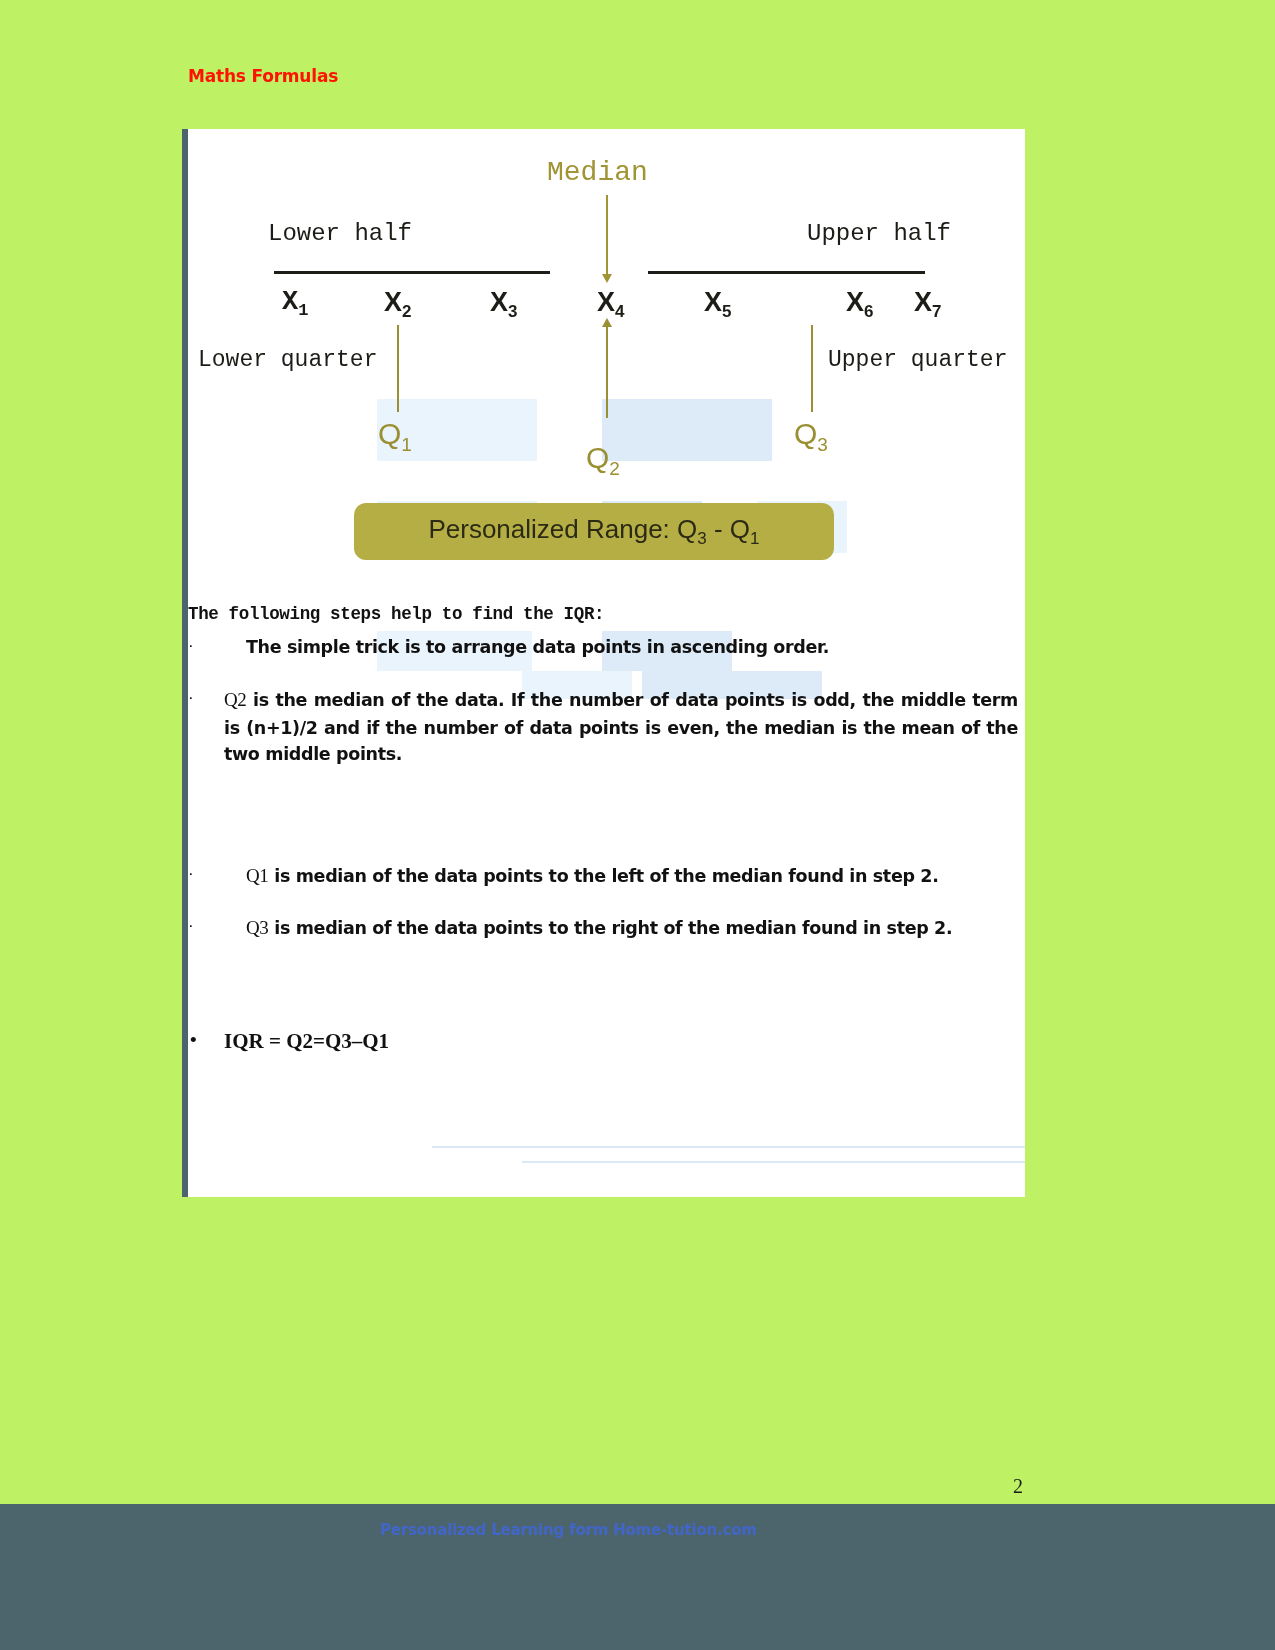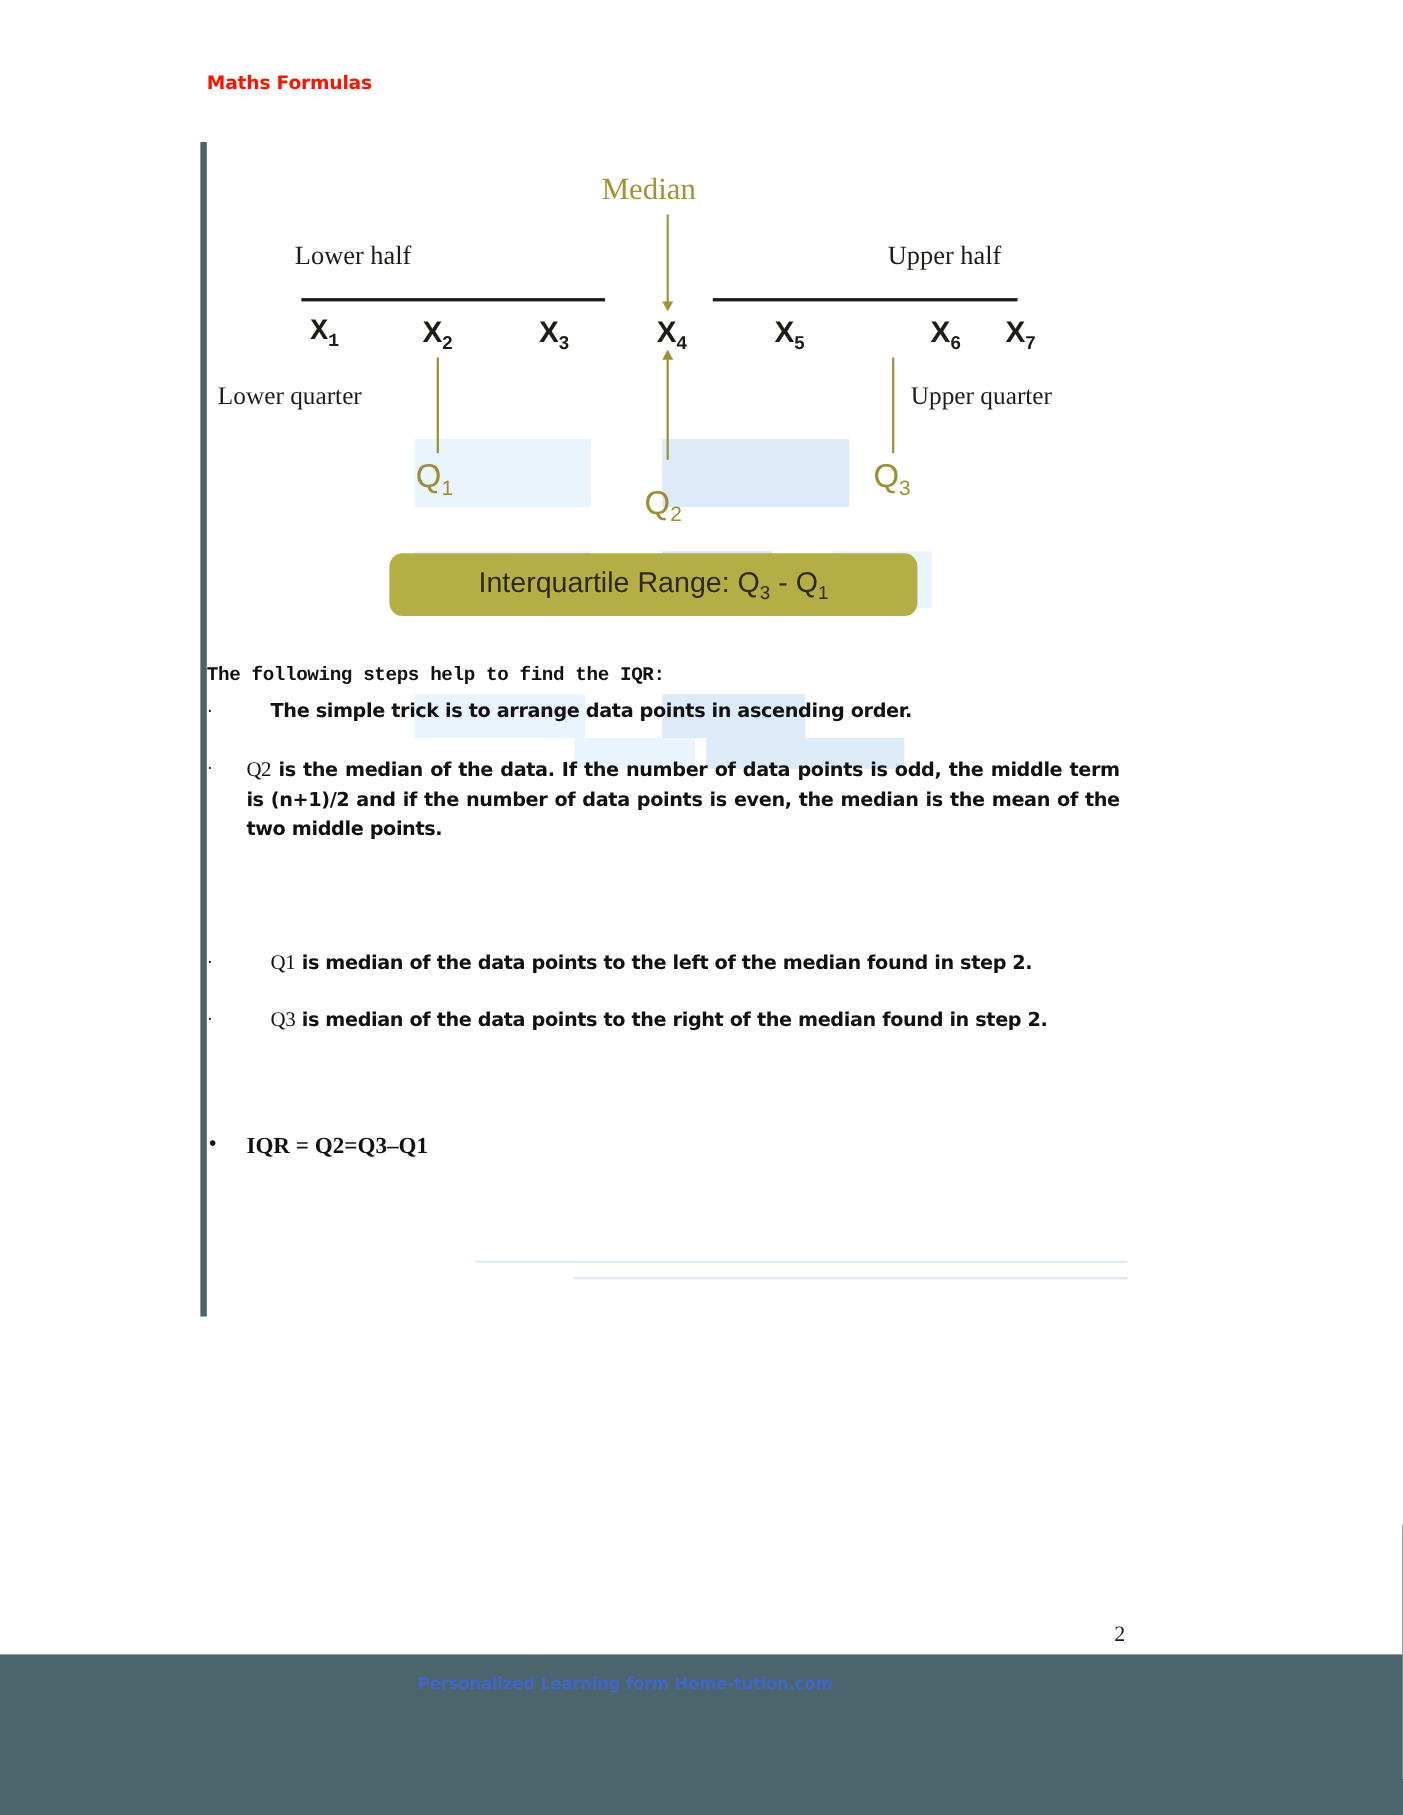--- a/index.html
+++ b/index.html
@@ -5,21 +5,21 @@
   * { box-sizing: border-box; margin: 0; padding: 0; }
   html, body {
     width: 1275px; height: 1650px;
     background: #4c656d;
     font-family: "Liberation Sans", sans-serif;
     overflow: hidden;
   }
   #page {
     position: relative;
     width: 1275px; height: 1504px;
-    background: #ffffff;
+    background: #bef264;
   }
 
   
   #doc-header {
     position: absolute;
     left: 188px; top: 66px;
     font-size: 17px;
     font-weight: bold;
     color: #ff1200;
     letter-spacing: -0.2px;
@@ -66,21 +66,21 @@
   .wm-block.pale { background: #eaf4fc; }
 
   
   #diagram {
     position: absolute;
     left: 0; top: 0;
     width: 843px; height: 470px;
   }
   .dg-text {
     position: absolute;
-    font-family: Liberation Serif, serif;
+    font-family: Liberation Mono, monospace;
     white-space: nowrap;
   }
   #lbl-median {
     left: 365px; top: 28px;
     font-size: 28px;
     color: #a09435;
   }
   #lbl-lower-half {
     left: 86px; top: 91px;
     font-size: 24px;
@@ -320,21 +320,21 @@
 
       <div class="vline" id="vline-q1"></div>
       <div class="vline" id="vline-q3"></div>
       <div class="vline" id="vline-q2"><span id="arrow-q2"></span></div>
 
       <div class="qlabel" id="lbl-q1"><span>Q</span><sub>1</sub></div>
       <div class="qlabel" id="lbl-q3"><span>Q</span><sub>3</sub></div>
       <div class="qlabel" id="lbl-q2"><span>Q</span><sub>2</sub></div>
 
       <div id="iqr-banner">
-        <div id="iqr-banner-text"><span>Interquartile Range: Q</span><sub>3</sub><span> - Q</span><sub>1</sub></div>
+        <div id="iqr-banner-text"><span>Personalized Range: Q</span><sub>3</sub><span> - Q</span><sub>1</sub></div>
       </div>
     </div>
 
     <div id="body-text">
 
       <div class="intro-line">The following steps help  to find the IQR:</div>
 
       <div class="bullet-row" id="b1">
         <div class="bullet-mark">·</div>
         <div class="bullet-body indent">The simple trick is to arrange  data points in ascending order.</div>

